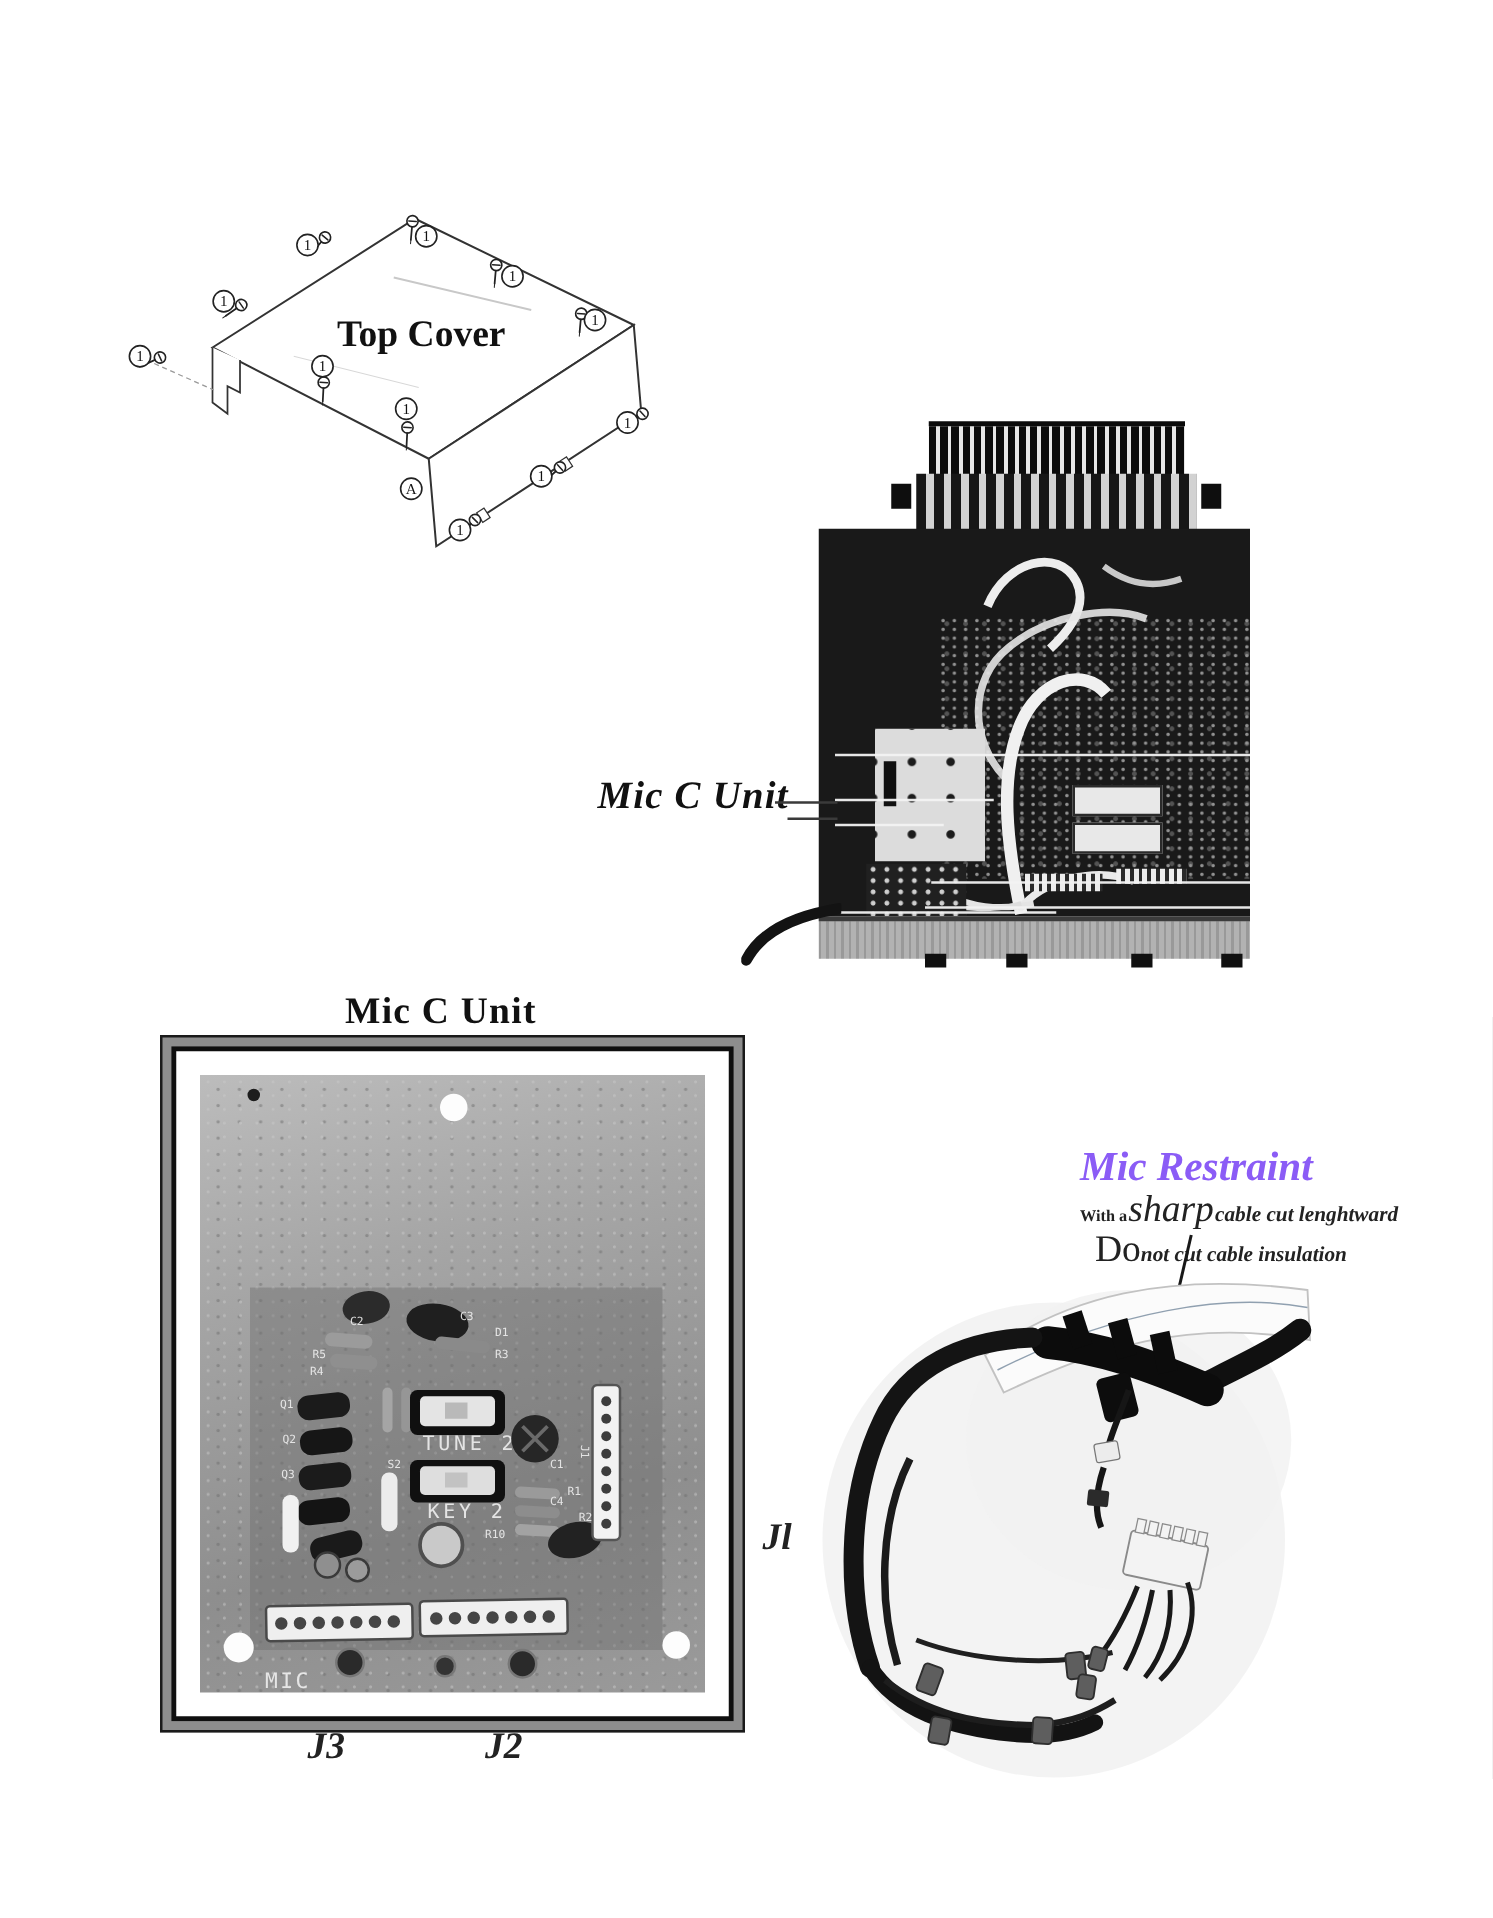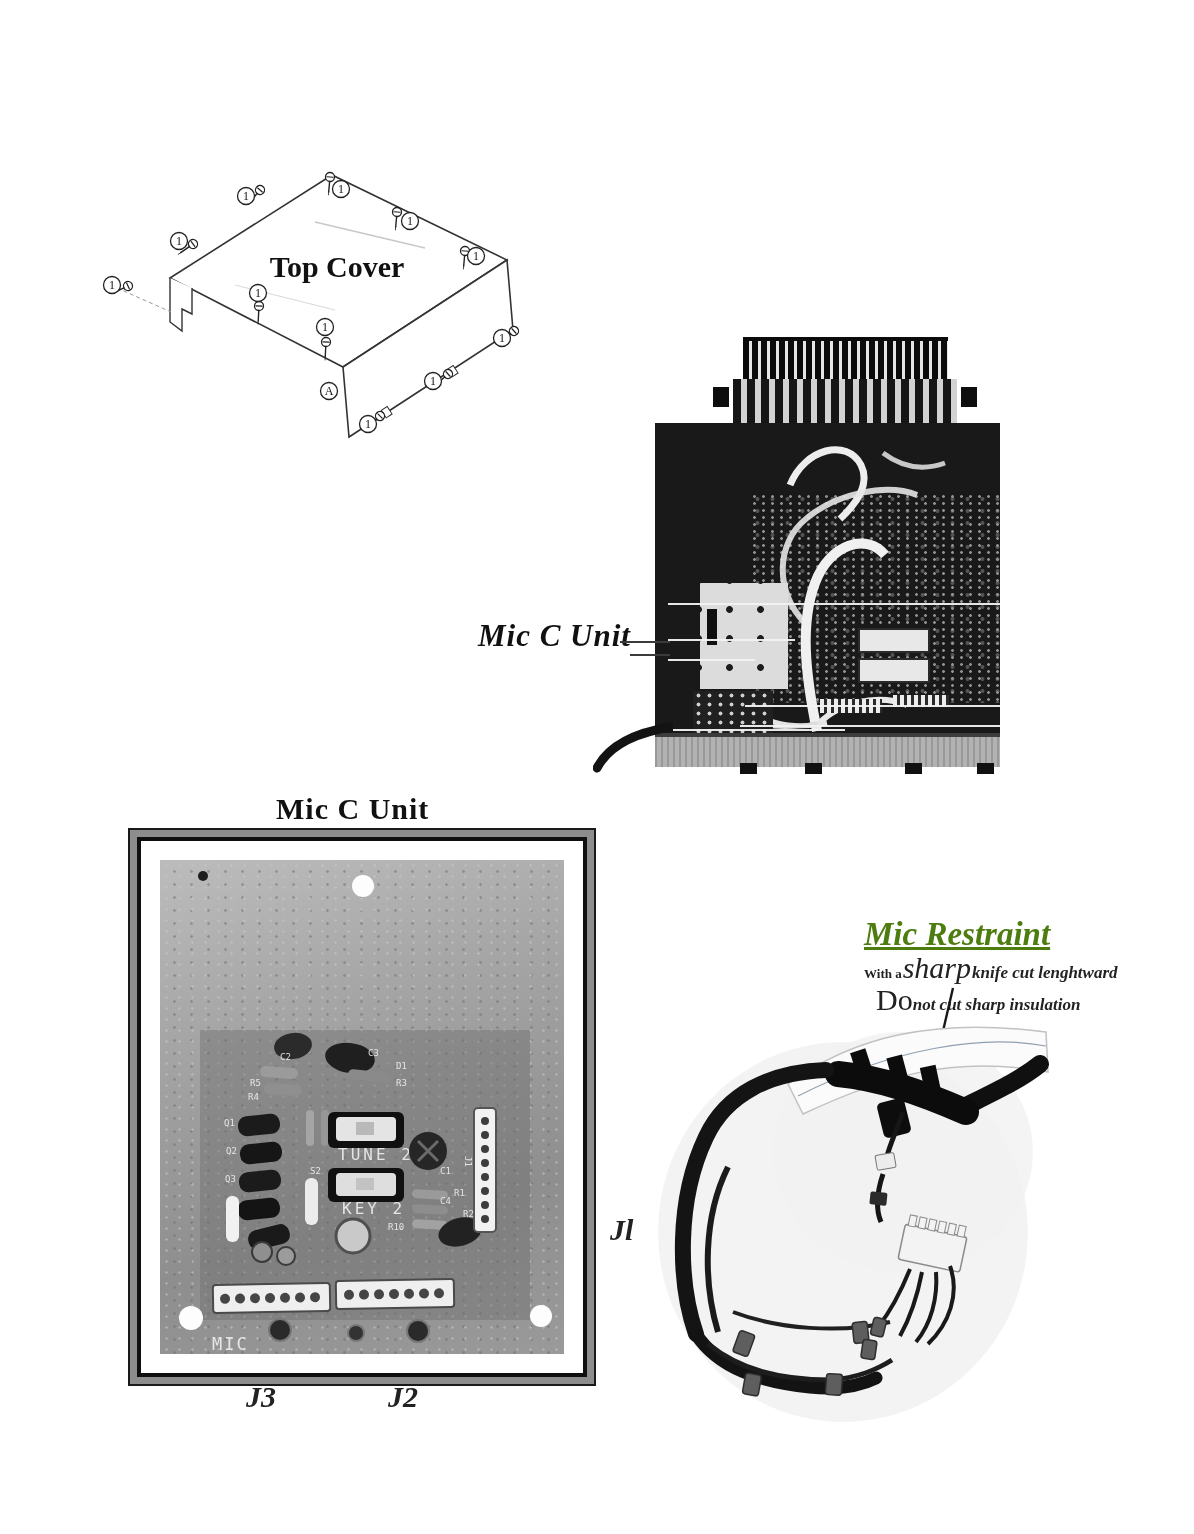--- a/index.html
+++ b/index.html
@@ -50,21 +50,21 @@
   .pcb-photo{position:relative;width:404px;height:494px;overflow:hidden;
      background:linear-gradient(165deg,#bcbcbc 0%,#a6a6a6 30%,#8e8e8e 70%,#9a9a9a 100%);}
   .pcb-noise{position:absolute;inset:0;opacity:.5;
      background-image:radial-gradient(circle,#c9c9c9 1px,transparent 1.5px),
                       radial-gradient(circle,#6f6f6f 1px,transparent 1.6px);
      background-size:13px 11px,17px 13px;background-position:0 0,6px 5px;}
   .silk{font-family:"DejaVu Sans Mono", monospace;fill:#efefef;opacity:.9;}
 
   
   .restraint{left:864px;top:916px;width:270px;color:#222;line-height:.92;}
-  .rt1{font:bold italic 33px "Liberation Serif", serif;color:#4d7c0f;text-decoration:underline;}
+  .rt1{font:bold italic 33px "Liberation Serif", serif;color:#8b5cf6;}
   .rt2,.rt3{white-space:nowrap;margin-top:-2px;}
   .rt-small{font:bold 13px "Liberation Serif", serif;margin-top:11px;}
   .rt-big{font:italic 30px "Liberation Serif", serif;margin:0 1px 0 1px;}
   .rt-bold{font:bold italic 17px "Liberation Serif", serif;}
   .rt-big2{font:30px "Liberation Serif", serif;margin-left:12px;}
 </style>
 </head>
 <body>
 
 <div class="page">
@@ -332,22 +332,22 @@
       </div>
     </div>
   </div>
 
   <div class="abs conn-label" style="left:610px;top:1213px">Jl</div>
   <div class="abs conn-label" style="left:246px;top:1380px">J3</div>
   <div class="abs conn-label" style="left:388px;top:1380px">J2</div>
 
   <div class="abs restraint">
     <div class="rt1">Mic Restraint</div>
-    <div class="rt2"><span class="rt-small">With a</span><span class="rt-big">sharp</span><span class="rt-bold">knife cut lenghtward</span></div>
-    <div class="rt3"><span class="rt-big2">Do</span><span class="rt-bold">not cut sharp insulation</span></div>
+    <div class="rt2"><span class="rt-small">With a</span><span class="rt-big">sharp</span><span class="rt-bold">cable cut lenghtward</span></div>
+    <div class="rt3"><span class="rt-big2">Do</span><span class="rt-bold">not cut cable insulation</span></div>
   </div>
 
   <svg class="abs" style="left:648px;top:982px" width="470" height="450" viewBox="0 0 470 450">
 
     <ellipse cx="195" cy="250" rx="185" ry="190" fill="#e9e9e9" opacity=".55"></ellipse>
     <ellipse cx="255" cy="170" rx="130" ry="120" fill="#f1f1f1" opacity=".8"></ellipse>
 
     <g>
       <line x1="305" y1="6" x2="292" y2="62" stroke="#181818" stroke-width="2.4"></line>
       <polygon points="290,72 284,54 299,57" fill="#181818"></polygon>

